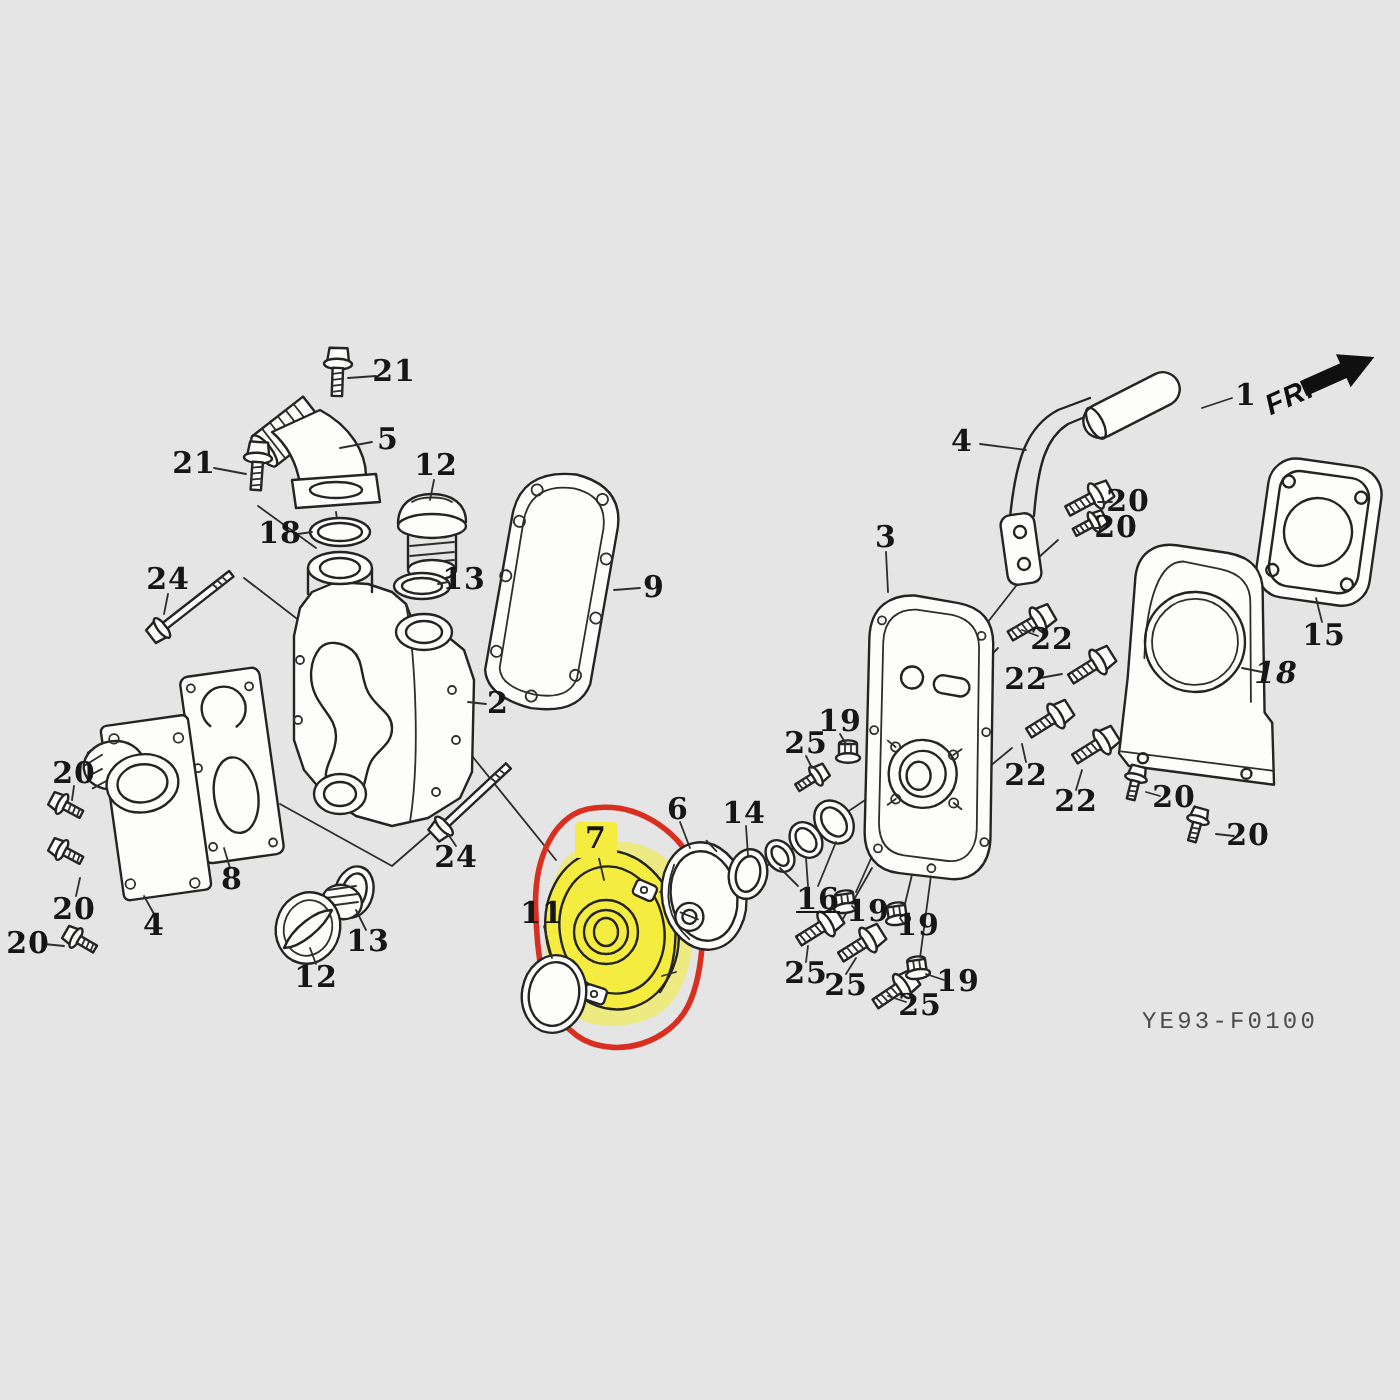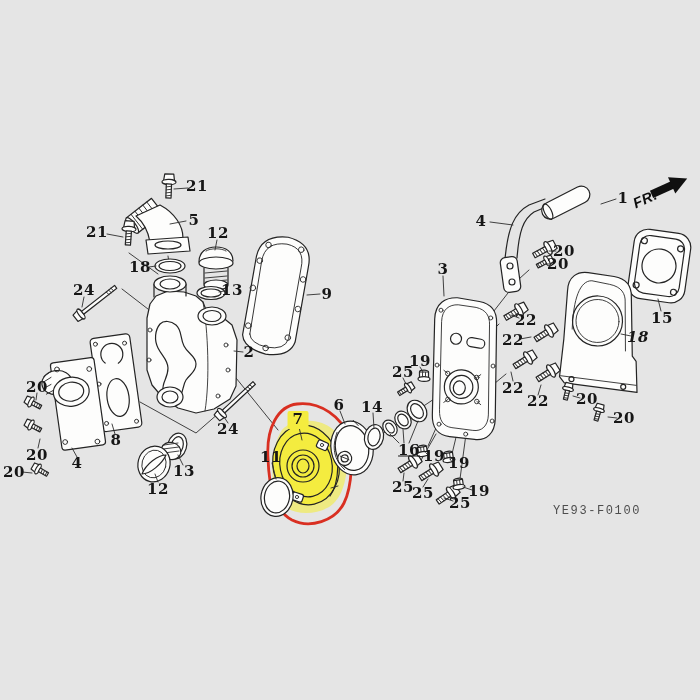--- a/index.html
+++ b/index.html
@@ -398,15 +398,15 @@
       <div class="plabel" style="left: 184px; top: 471px;">13</div>
       <div class="plabel" style="left: 158px; top: 489px;">12</div>
       <div class="plabel" style="left: 37px; top: 387px;">20</div>
       <div class="plabel" style="left: 37px; top: 455px;">20</div>
       <div class="plabel" style="left: 14px; top: 472px;">20</div>
       <div class="plabel" style="left: 77px; top: 463px;">4</div>
       <div class="plabel" style="left: 116px; top: 440px;">8</div>
     </div>
 
 <div id="fr-label" style="left:645px;top:199px;">FR.</div>
-<div id="diagram-code" style="left:553px;top:504px;">YE93-F0100</div>
+<div id="diagram-code" style="left:571px;top:504px;">YE93-F0100</div>
 
 </div>
 
 </body></html>

